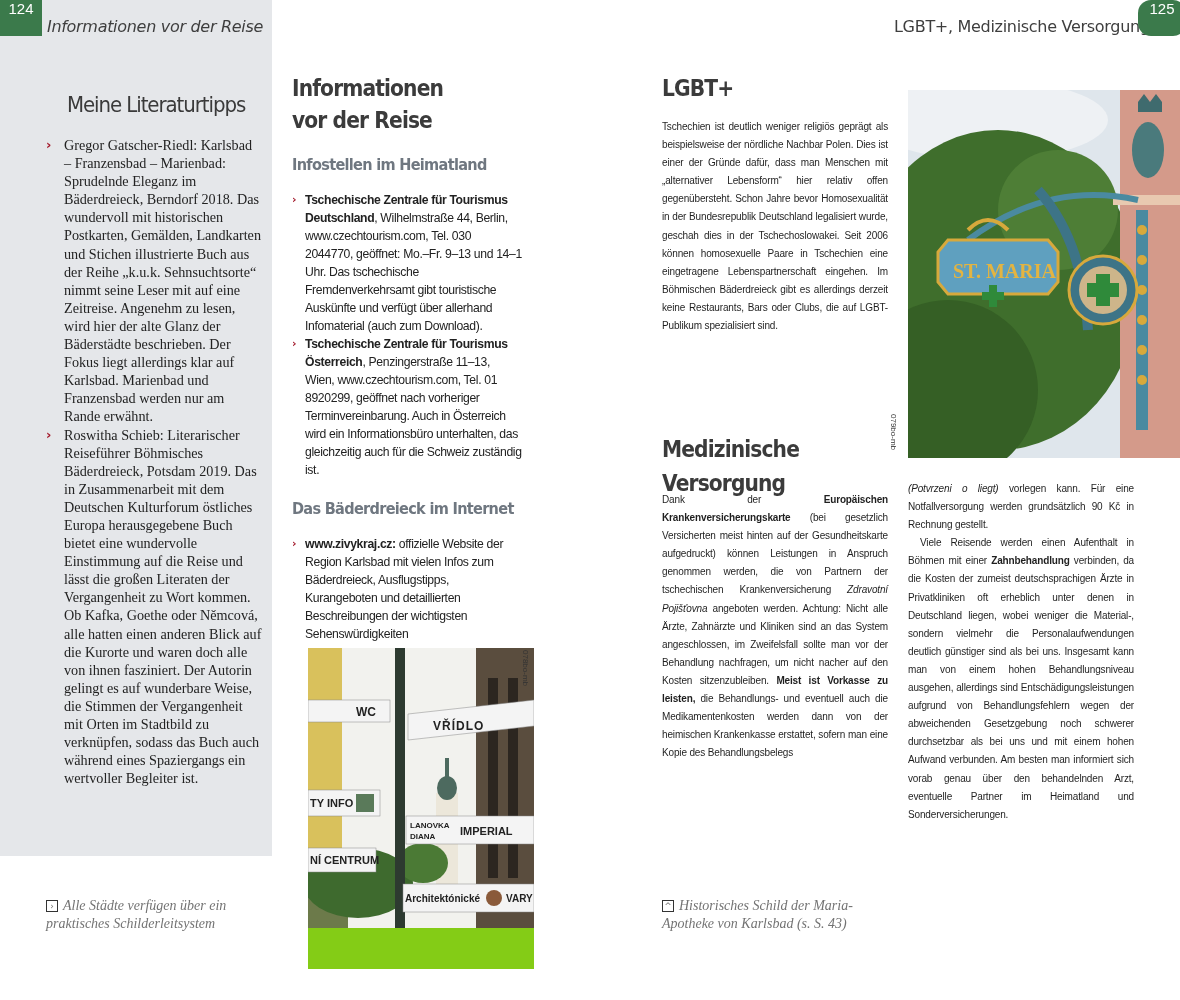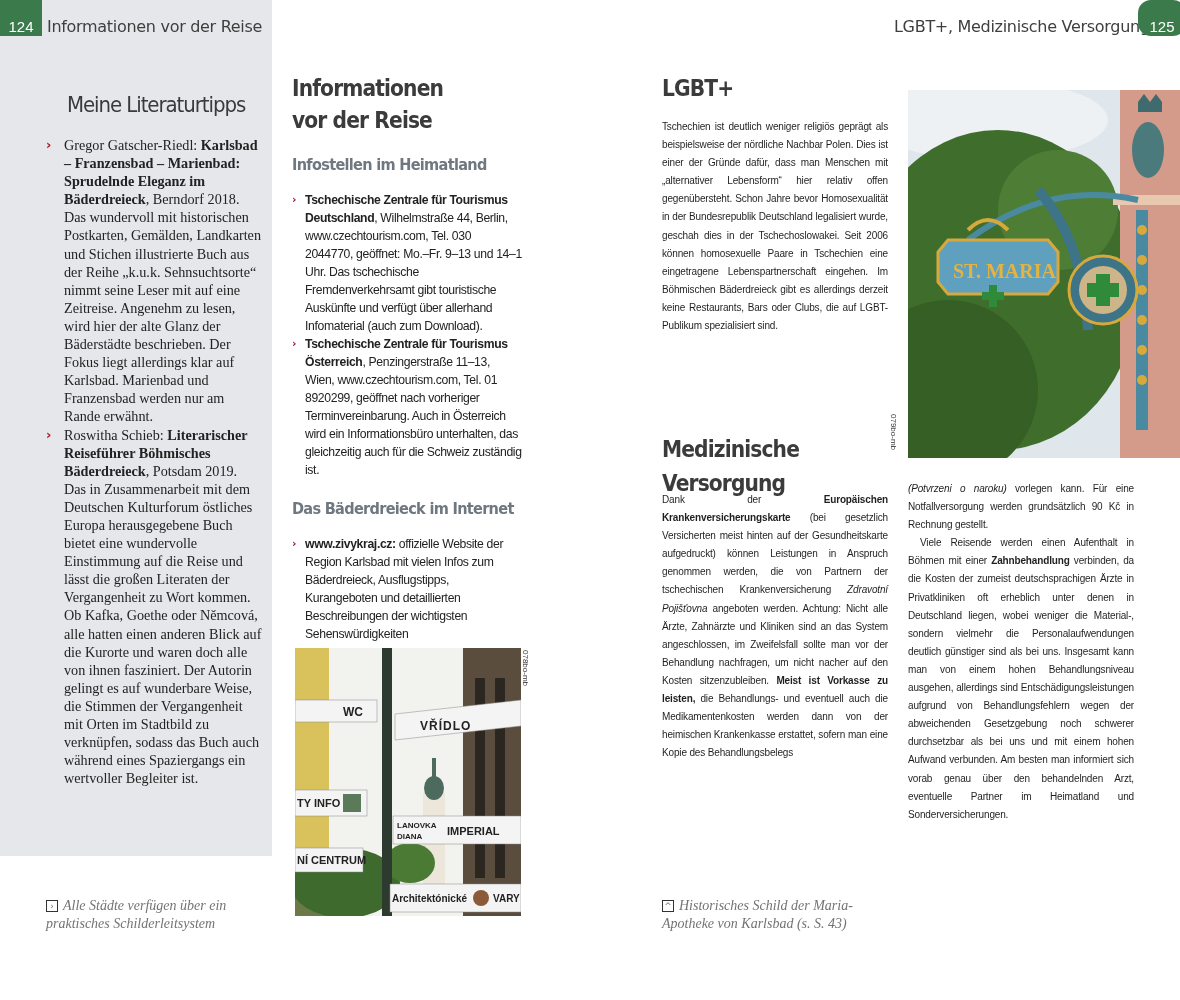--- a/index.html
+++ b/index.html
@@ -6,21 +6,21 @@
   body {
     width: 1180px; height: 1000px; position: relative; overflow: hidden;
     background: #ffffff; color: #1f1f1f;
     font-family: "Liberation Sans", sans-serif;
   }
 
   
   .pg-num {
     position: absolute; background: #3b7a4b; color: #fff;
     font-family: "Liberation Sans", sans-serif; font-size: 15px;
-    height: 36px; display: flex; align-items: flex-end; justify-content: center;
+    height: 36px; display: flex; align-items: flex-start; justify-content: center;
     padding-bottom: 0;
   }
   .pg-num span { line-height: 18px; padding-bottom: 0px; }
   .run-head {
     position: absolute; top: 18px; font-size: 16px; color: #3e3e3e;
     font-family: "DejaVu Sans", sans-serif; letter-spacing: -0.3px; line-height: 18px;
   }
 
   
   .side-box {
@@ -30,21 +30,21 @@
     position: absolute; left: 67px; top: 92px; font-size: 22px; color: #3a3a3a;
     font-family: "DejaVu Sans", sans-serif; letter-spacing: -1.2px; font-weight: normal;
     transform: scaleX(0.9); transform-origin: left;
   }
   .lit-list { position: absolute; left: 46px; top: 136px; width: 216px; margin: 0; padding: 0; list-style: none; }
   .lit-list li {
     position: relative; padding-left: 18px;
     font-family: "Liberation Serif", serif; font-size: 14.2px; line-height: 18.1px; color: #222;
     text-align: left;
   }
-  .lit-list li b { font-weight: bold; }
+  .lit-list li b { font-weight: normal; }
 
   .chev {
     position: absolute; left: 0; top: 0; color: #a3182a; font-weight: bold;
     font-family: "DejaVu Sans", sans-serif; font-size: 13px;
   }
 
   .caption {
     position: absolute; font-family: "Liberation Serif", serif; font-style: italic;
     font-size: 14px; line-height: 18px; color: #737373;
   }
@@ -88,21 +88,21 @@
   }
 </style>
 </head>
 <body>
 
 <div class="side-box"></div>
 
 <div class="pg-num" style="left:0; top:0; width:42px;">
   <span>124</span>
 </div>
-<div class="run-head" style="left:47px;">Informationen vor der Reise</div>
+<div class="run-head" style="left:47px;font-style:italic;">Informationen vor der Reise</div>
 
 <div class="side-title">Meine Literaturtipps</div>
 
 <ul class="lit-list">
   <li>
     <span class="chev">›</span><span>Gregor Gatscher-Riedl: </span><b>Karlsbad – Franzensbad – Marienbad: Sprudelnde Eleganz im Bäderdreieck</b><span>, Berndorf 2018. Das wundervoll mit historischen Postkarten, Gemälden, Landkarten und Stichen illustrierte Buch aus der Reihe „k.u.k. Sehnsuchtsorte“ nimmt seine Leser mit auf eine Zeitreise. Angenehm zu lesen, wird hier der alte Glanz der Bäderstädte beschrieben. Der Fokus liegt allerdings klar auf Karlsbad. Marienbad und Franzensbad werden nur am Rande erwähnt.</span>
   </li>
   <li>
     <span class="chev">›</span><span>Roswitha Schieb: </span><b>Literarischer Reiseführer Böhmisches Bäderdreieck</b><span>, Potsdam 2019. Das in Zusammenarbeit mit dem Deutschen Kulturforum östliches Europa herausgegebene Buch bietet eine wundervolle Einstimmung auf die Reise und lässt die großen Literaten der Vergangenheit zu Wort kommen. Ob Kafka, Goethe oder Němcová, alle hatten einen anderen Blick auf die Kurorte und waren doch alle von ihnen fasziniert. Der Autorin gelingt es auf wunderbare Weise, die Stimmen der Vergangenheit mit Orten im Stadtbild zu verknüpfen, sodass das Buch auch während eines Spaziergangs ein wertvoller Begleiter ist.</span>
   </li>
@@ -130,21 +130,21 @@
 </ul>
 
 <div class="h2" style="left:292px; top:499px;">Das Bäderdreieck im Internet</div>
 
 <ul class="info-list" style="left:292px; top:535px;">
   <li>
     <span class="chev">›</span><b>www.zivykraj.cz:</b><span> offizielle Website der Region Karlsbad mit vielen Infos zum Bäderdreieck, Ausflugstipps, Kurangeboten und detaillierten Beschreibungen der wichtigsten Sehenswürdigkeiten</span>
   </li>
 </ul>
 
-<div class="photo" style="left:295px; top:648px; width:226px; height:268px; background:#84cc16;">
+<div class="photo" style="left:308px; top:648px; width:226px; height:321px; background:#84cc16;">
   <svg width="226" height="280" viewBox="0 0 226 280">
     <rect x="0" y="0" width="226" height="280" fill="#f2f2ee"></rect>
 
     <rect x="0" y="0" width="34" height="200" fill="#d9c15c"></rect>
     <rect x="0" y="200" width="40" height="80" fill="#6c7a4a"></rect>
 
     <rect x="168" y="0" width="58" height="280" fill="#5a4d3e"></rect>
     <rect x="180" y="30" width="10" height="200" fill="#2c2620"></rect>
     <rect x="200" y="30" width="10" height="200" fill="#2c2620"></rect>
 
@@ -232,15 +232,15 @@
     <path d="M40 150 h100 l10 12 v30 l-10 12 h-100 l-10 -12 v-30z" fill="#5fa0bf" stroke="#d7a93c" stroke-width="3"></path>
     <text x="45" y="188" font-family="Liberation Serif, serif" font-size="20" fill="#e3b441" font-weight="bold">ST. MARIA</text>
     <rect x="81" y="195" width="8" height="22" fill="#2f8a3a"></rect>
     <rect x="74" y="202" width="22" height="8" fill="#2f8a3a"></rect>
     <path d="M60 140 q20 -20 40 0" stroke="#d7a93c" stroke-width="4" fill="none"></path>
   </svg>
 </div>
 <div class="credit" style="left:898px; top:414px; transform: rotate(90deg);">079bo-mb</div>
 
 <div class="body-text" style="left:908px; top:480px; width:226px;">
-  <div><i>(Potvrzeni o naroku)</i><span> vorlegen kann. Für eine Notfallversorgung werden grundsätzlich 90 Kč in Rechnung gestellt.</span></div>
+  <div><i>(Potvrzeni o liegt)</i><span> vorlegen kann. Für eine Notfallversorgung werden grundsätzlich 90 Kč in Rechnung gestellt.</span></div>
   <div class="indent"><span>Viele Reisende werden einen Aufenthalt in Böhmen mit einer </span><b>Zahnbehandlung</b><span> verbinden, da die Kosten der zumeist deutschsprachigen Ärzte in Privatkliniken oft erheblich unter denen in Deutschland liegen, wobei weniger die Material-, sondern vielmehr die Personalaufwendungen deutlich günstiger sind als bei uns. Insgesamt kann man von einem hohen Behandlungsniveau ausgehen, allerdings sind Entschädigungsleistungen aufgrund von Behandlungsfehlern wegen der abweichenden Gesetzgebung noch schwerer durchsetzbar als bei uns und mit einem hohen Aufwand verbunden. Am besten man informiert sich vorab genau über den behandelnden Arzt, eventuelle Partner im Heimatland und Sonderversicherungen.</span></div>
 </div>
 
 </body></html>

